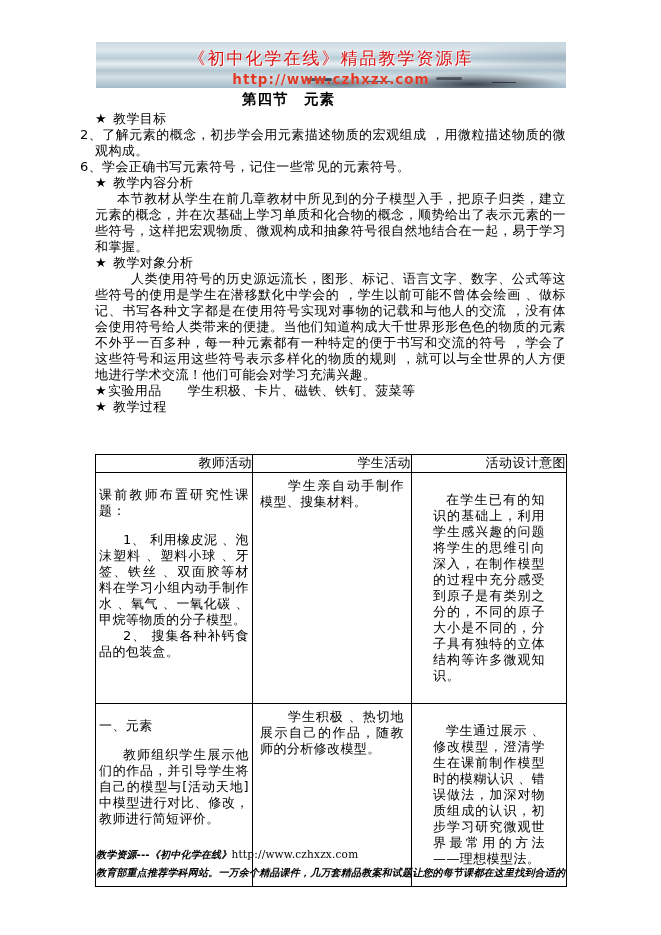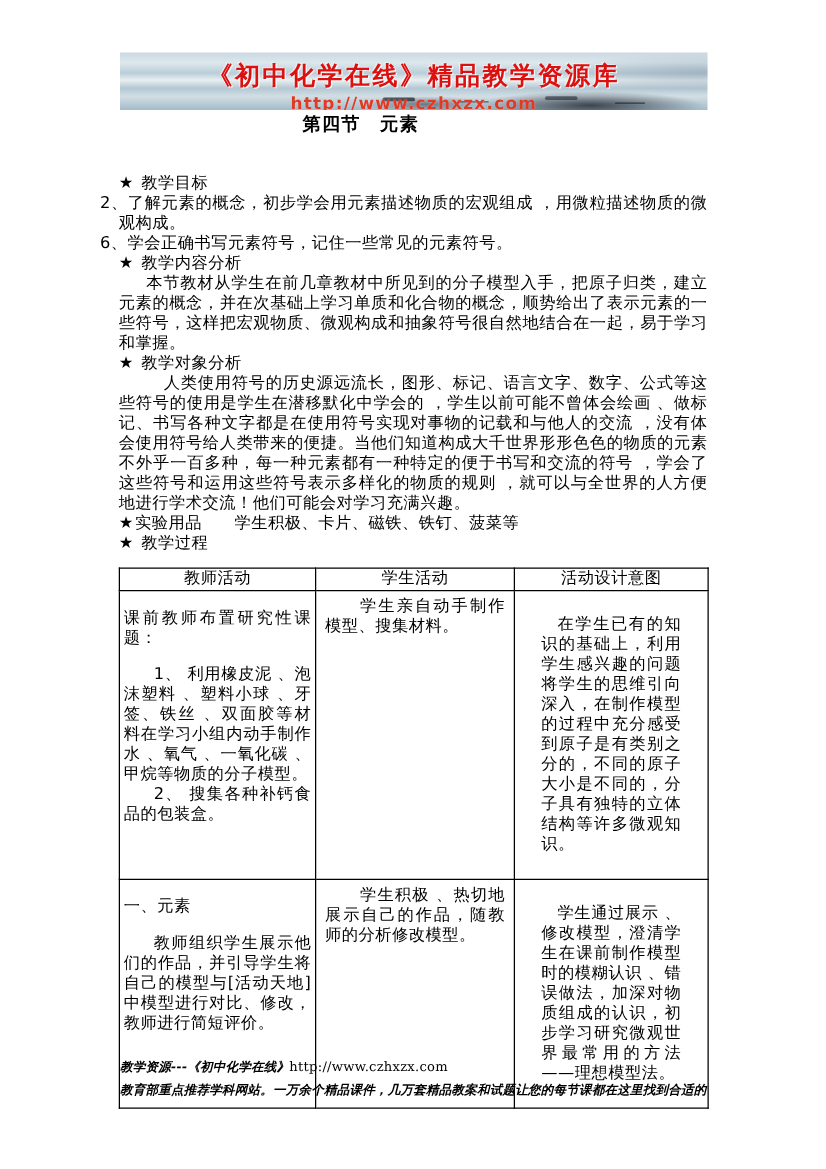--- a/index.html
+++ b/index.html
@@ -19,40 +19,40 @@
       radial-gradient(ellipse 160px 22px at 99% 35%, rgba(140,160,176,.55), rgba(140,160,176,0) 72%),
       linear-gradient(180deg,#cbd8e1 0%,#dde8ed 18%,#b9cdd8 36%,#e9eff2 48%,#b3c7d3 62%,#d2dee4 76%,#a4bbca 100%);
   }
   .banner::after{ 
     content:"";position:absolute;left:210px;top:36px;width:26px;height:3px;background:rgba(25,30,40,.7);
     border-radius:2px;
     box-shadow:60px 2px 0 -1px rgba(25,30,40,.65), 130px -1px 0 0 rgba(25,30,40,.55), 185px 3px 0 -1px rgba(20,25,35,.7);
   }
   .banner-title{
     position:relative;z-index:2;margin-top:5px;text-align:center;
-    font-size:20px;font-weight:bold;letter-spacing:2px;color:#dd1010;
+    font-size:17px;font-weight:normal;letter-spacing:2px;color:#dd1010;
     text-shadow:1px 1px 0 rgba(255,255,255,.85),-1px -1px 0 rgba(255,255,255,.45);
     font-family:"DejaVu Serif","Liberation Serif",serif;
   }
   .banner-url{
     position:relative;z-index:2;margin-top:1px;text-align:center;
     font-size:13.5px;font-weight:bold;letter-spacing:1px;color:#e03a26;
     text-shadow:0 0 1px rgba(255,255,255,.5);
   }
 
   
   .doc-title{
     position:absolute;top:90px;left:0;width:577px;text-align:center;
     font-size:14.5px;font-weight:bold;letter-spacing:1px;
   }
 
   
   .content{
     position:absolute;left:95px;top:111px;width:471px;
-    font-size:13px;line-height:16px;letter-spacing:.4px;text-align:justify;margin-top:28px;
+    font-size:13px;line-height:16px;letter-spacing:.4px;text-align:justify;
   }
   .content p{margin:0;padding:0;}
   .heading{font-size:13px;line-height:16px;}
   .star{display:inline-block;width:18px;font-size:13px;}
   .star.tight{width:13px;}
   .obj-item{margin-left:49px;text-indent:-15px;}
   .para-plain{text-indent:22px;}
   .para-audience{text-indent:36px;}
   .materials-gap{display:inline-block;width:26px;}
 
@@ -60,21 +60,21 @@
   table.lesson{
     position:absolute;left:95px;top:454px;width:471px;
     border-collapse:collapse;table-layout:fixed;
     font-size:13px;line-height:16px;letter-spacing:.4px;
   }
   table.lesson th,table.lesson td{
     border:1px solid #000;vertical-align:top;padding:1px 3px;
     text-align:justify;
   }
   table.lesson th{
-    height:17px;font-weight:normal;text-align:center;padding:0;
+    height:17px;font-weight:normal;text-align:right;padding:0;
   }
   col.c1{width:157px;} col.c2{width:159px;} col.c3{width:155px;}
   tr.r1{height:176px;} tr.r2{height:124px;}
   .cell-item{text-indent:24px;margin:0;}
   .cell-indent1{text-indent:13px;margin:18px;}
   .student-pad-1{padding-top:37px;}
   .student-pad-2{padding-top:15px;}
   .student-para{text-indent:28px;margin:4px;}
 
   

